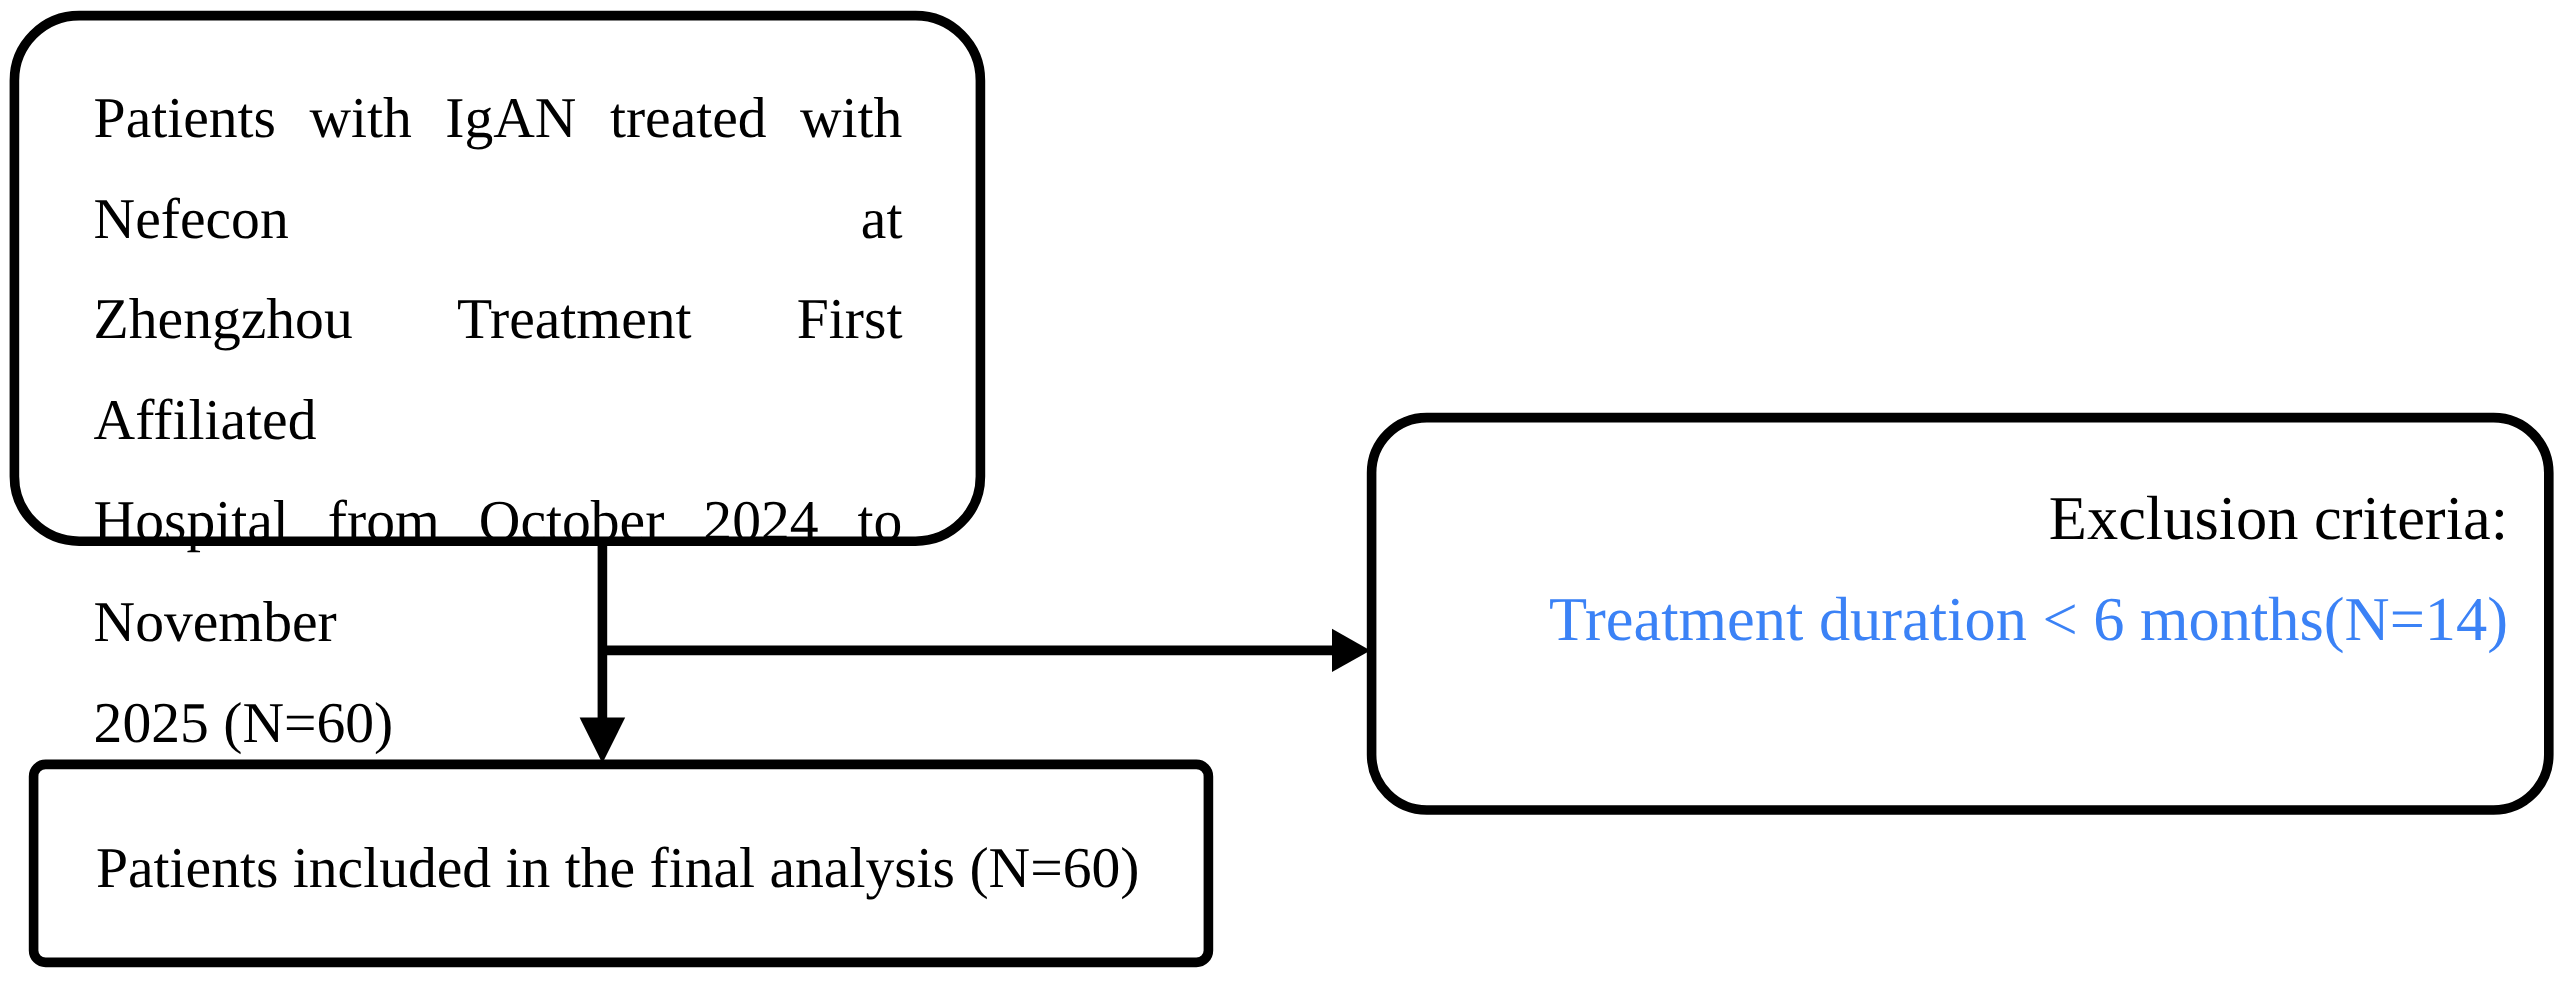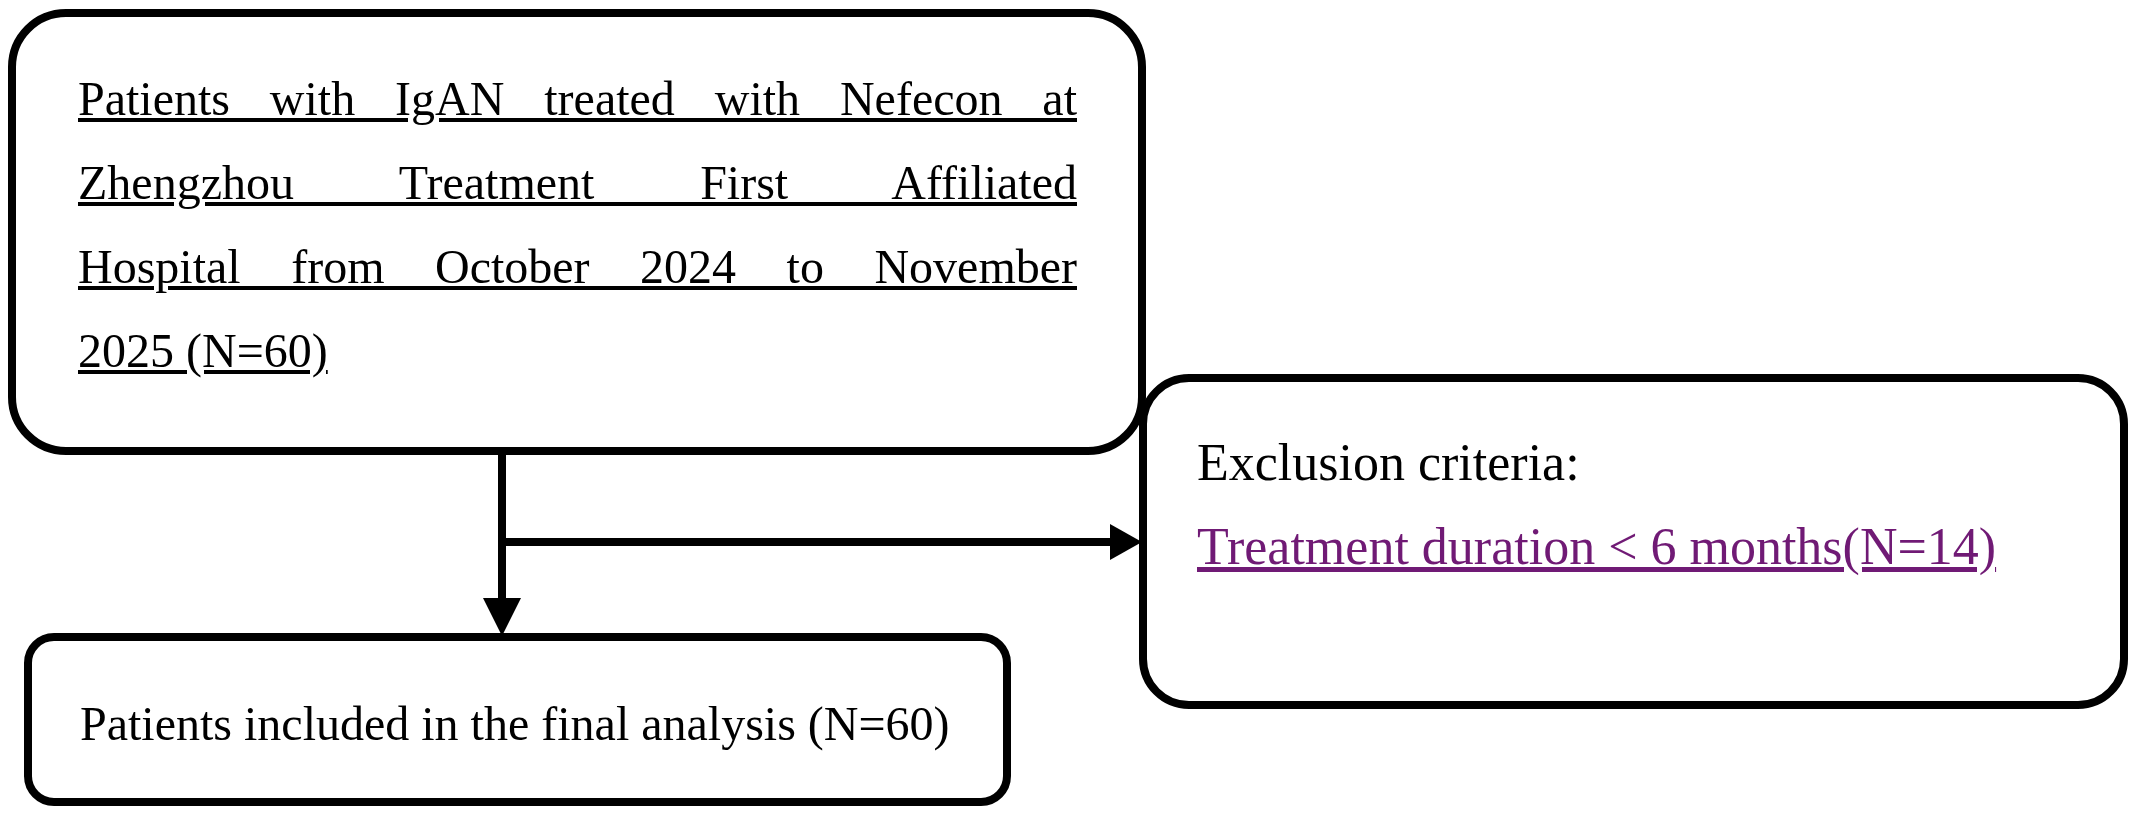--- a/index.html
+++ b/index.html
@@ -18,59 +18,58 @@
   }
   .flow-box {
     position: absolute;
     box-sizing: border-box;
     border: 8px solid #000000;
     background: #ffffff;
   }
   .box-cohort {
     left: 8px;
     top: 9px;
-    width: 1138px;
+    width: 813px;
     height: 446px;
     border-radius: 58px;
     padding: 40px 61px 0 62px;
     font-size: 48px;
     line-height: 84px;
-    text-decoration: underline;
   }
   .box-exclusion {
     left: 1139px;
-    top: 374px;
+    top: 344px;
     width: 989px;
     height: 335px;
     border-radius: 50px;
     padding: 39px 30px 0 50px;
     font-size: 52px;
     line-height: 84px;
+    text-align: right;
   }
   .box-final {
     left: 24px;
     top: 633px;
     width: 987px;
     height: 173px;
-    border-radius: 30px;
+    border-radius: 14px;
     padding: 41px 30px 0 48px;
     font-size: 48px;
     line-height: 84px;
   }
   .line {
     white-space: nowrap;
   }
   .line-justify {
     white-space: normal;
     text-align: justify;
     text-align-last: justify;
   }
   .red-line {
-    color: #701a75;
-    text-decoration: underline;
+    color: #3b82f6;
   }
   .arrow-layer {
     position: absolute;
     left: 0;
     top: 0;
     width: 2140px;
     height: 820px;
     pointer-events: none;
   }
 </style>

